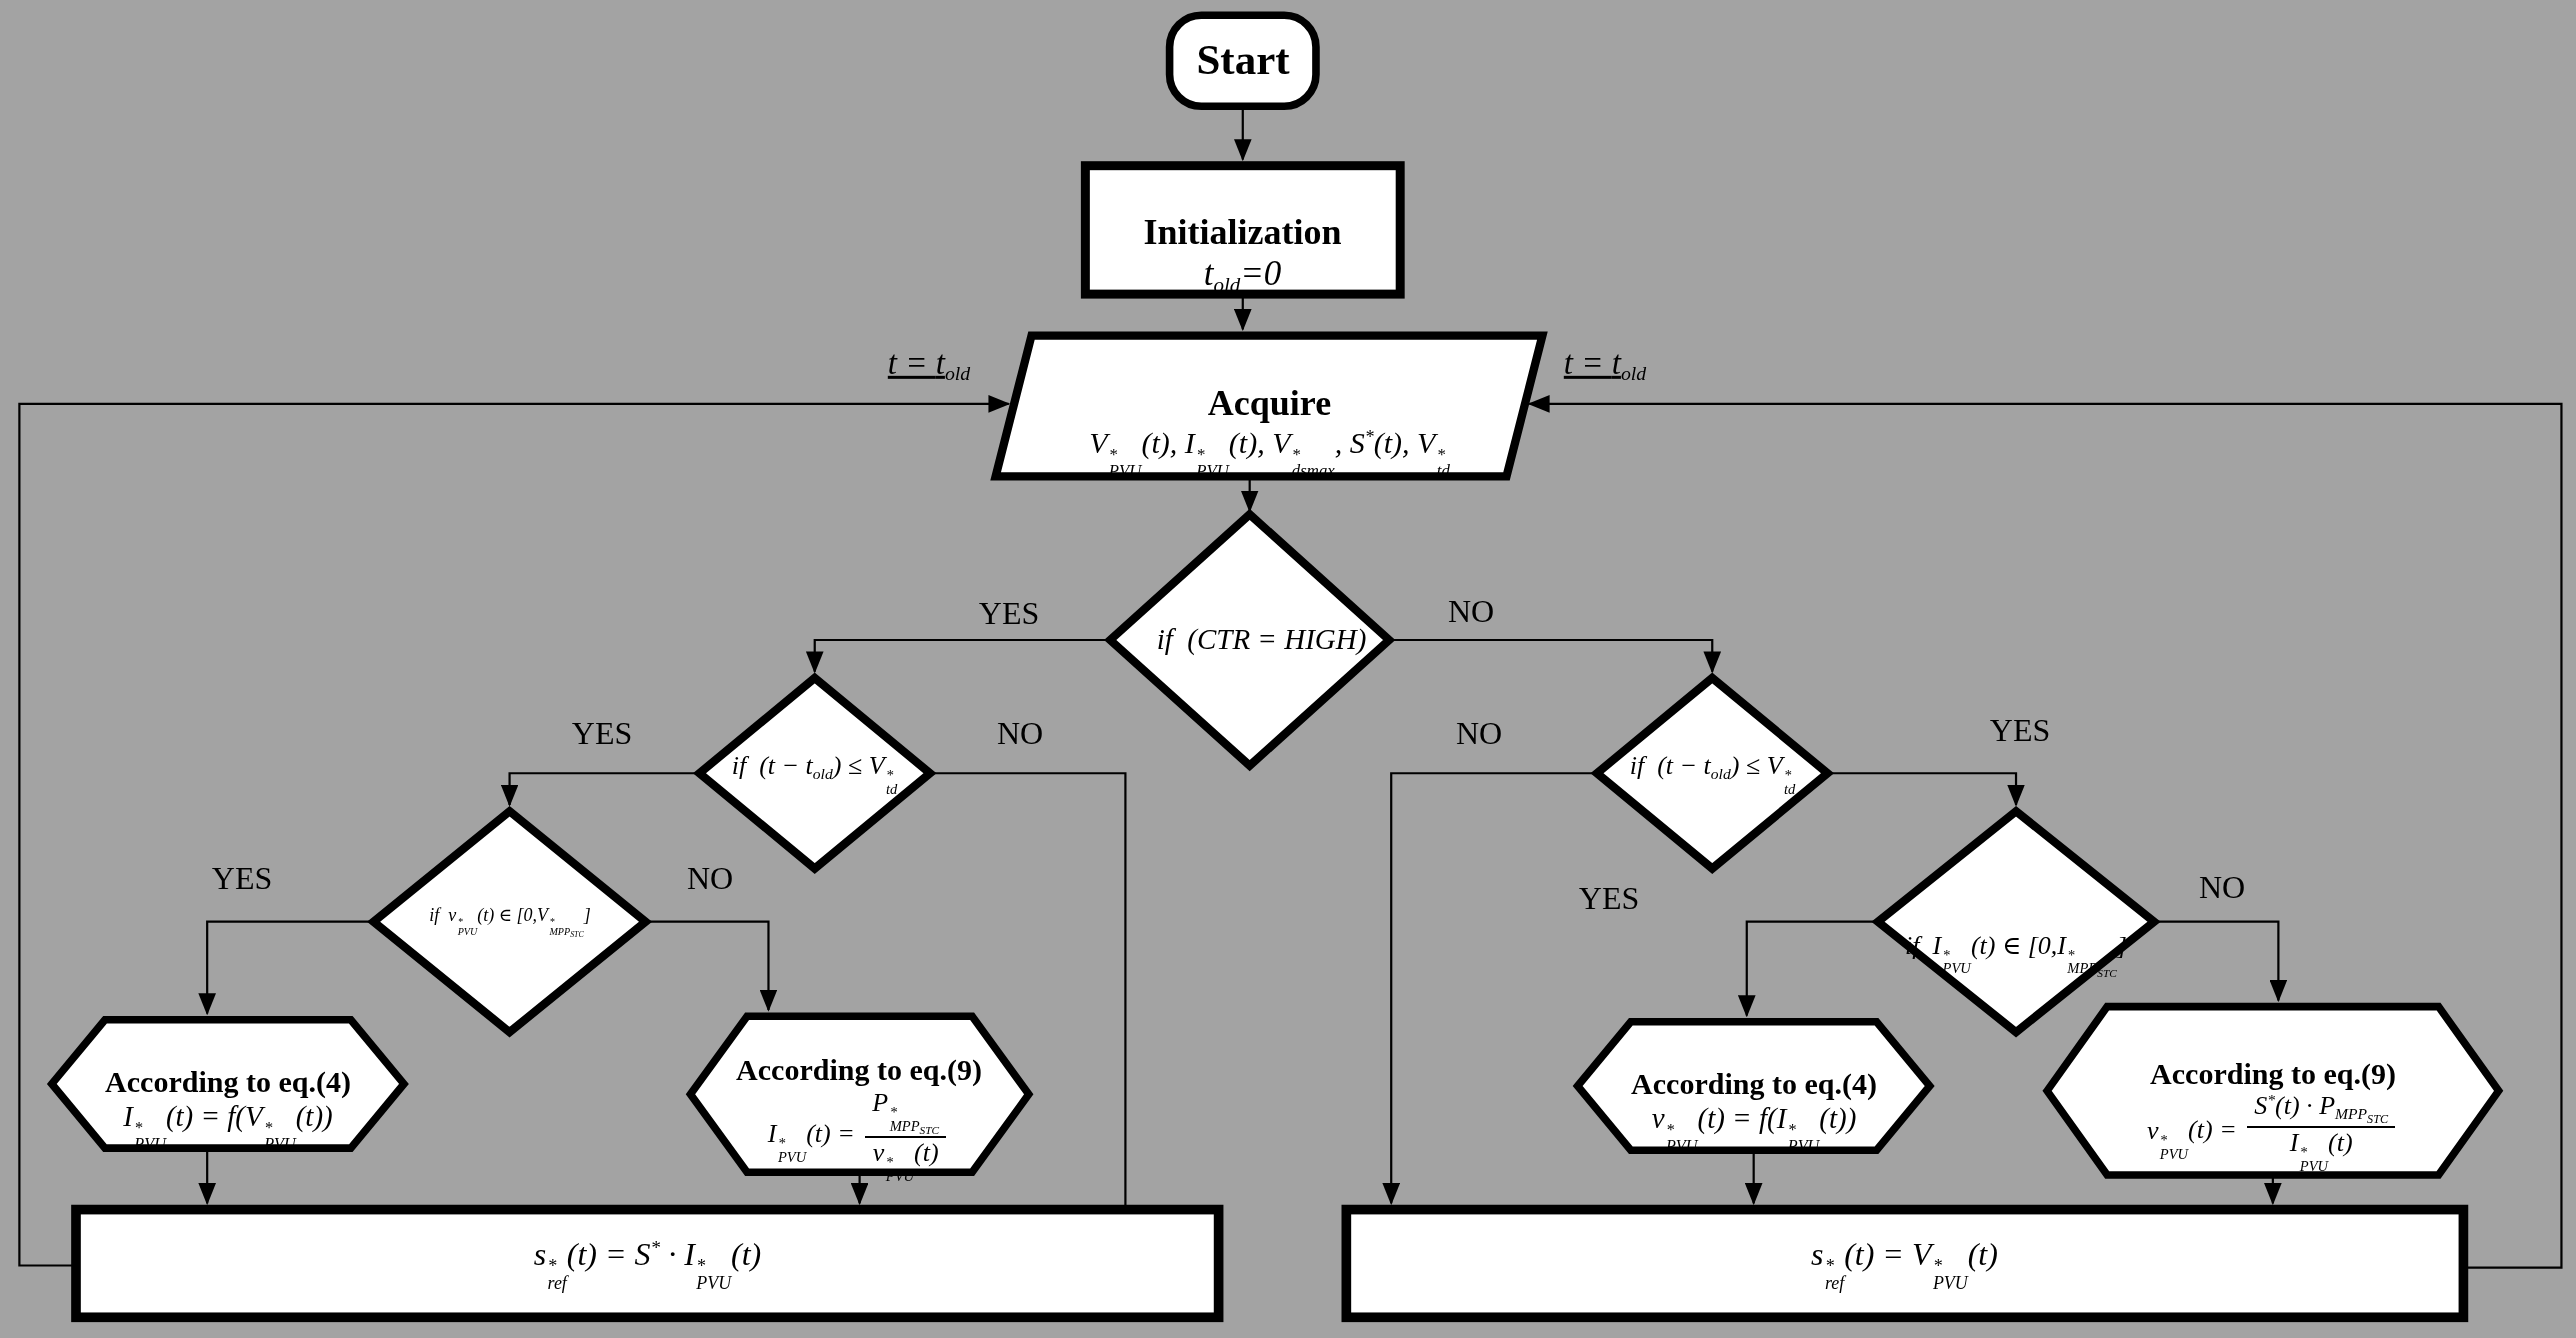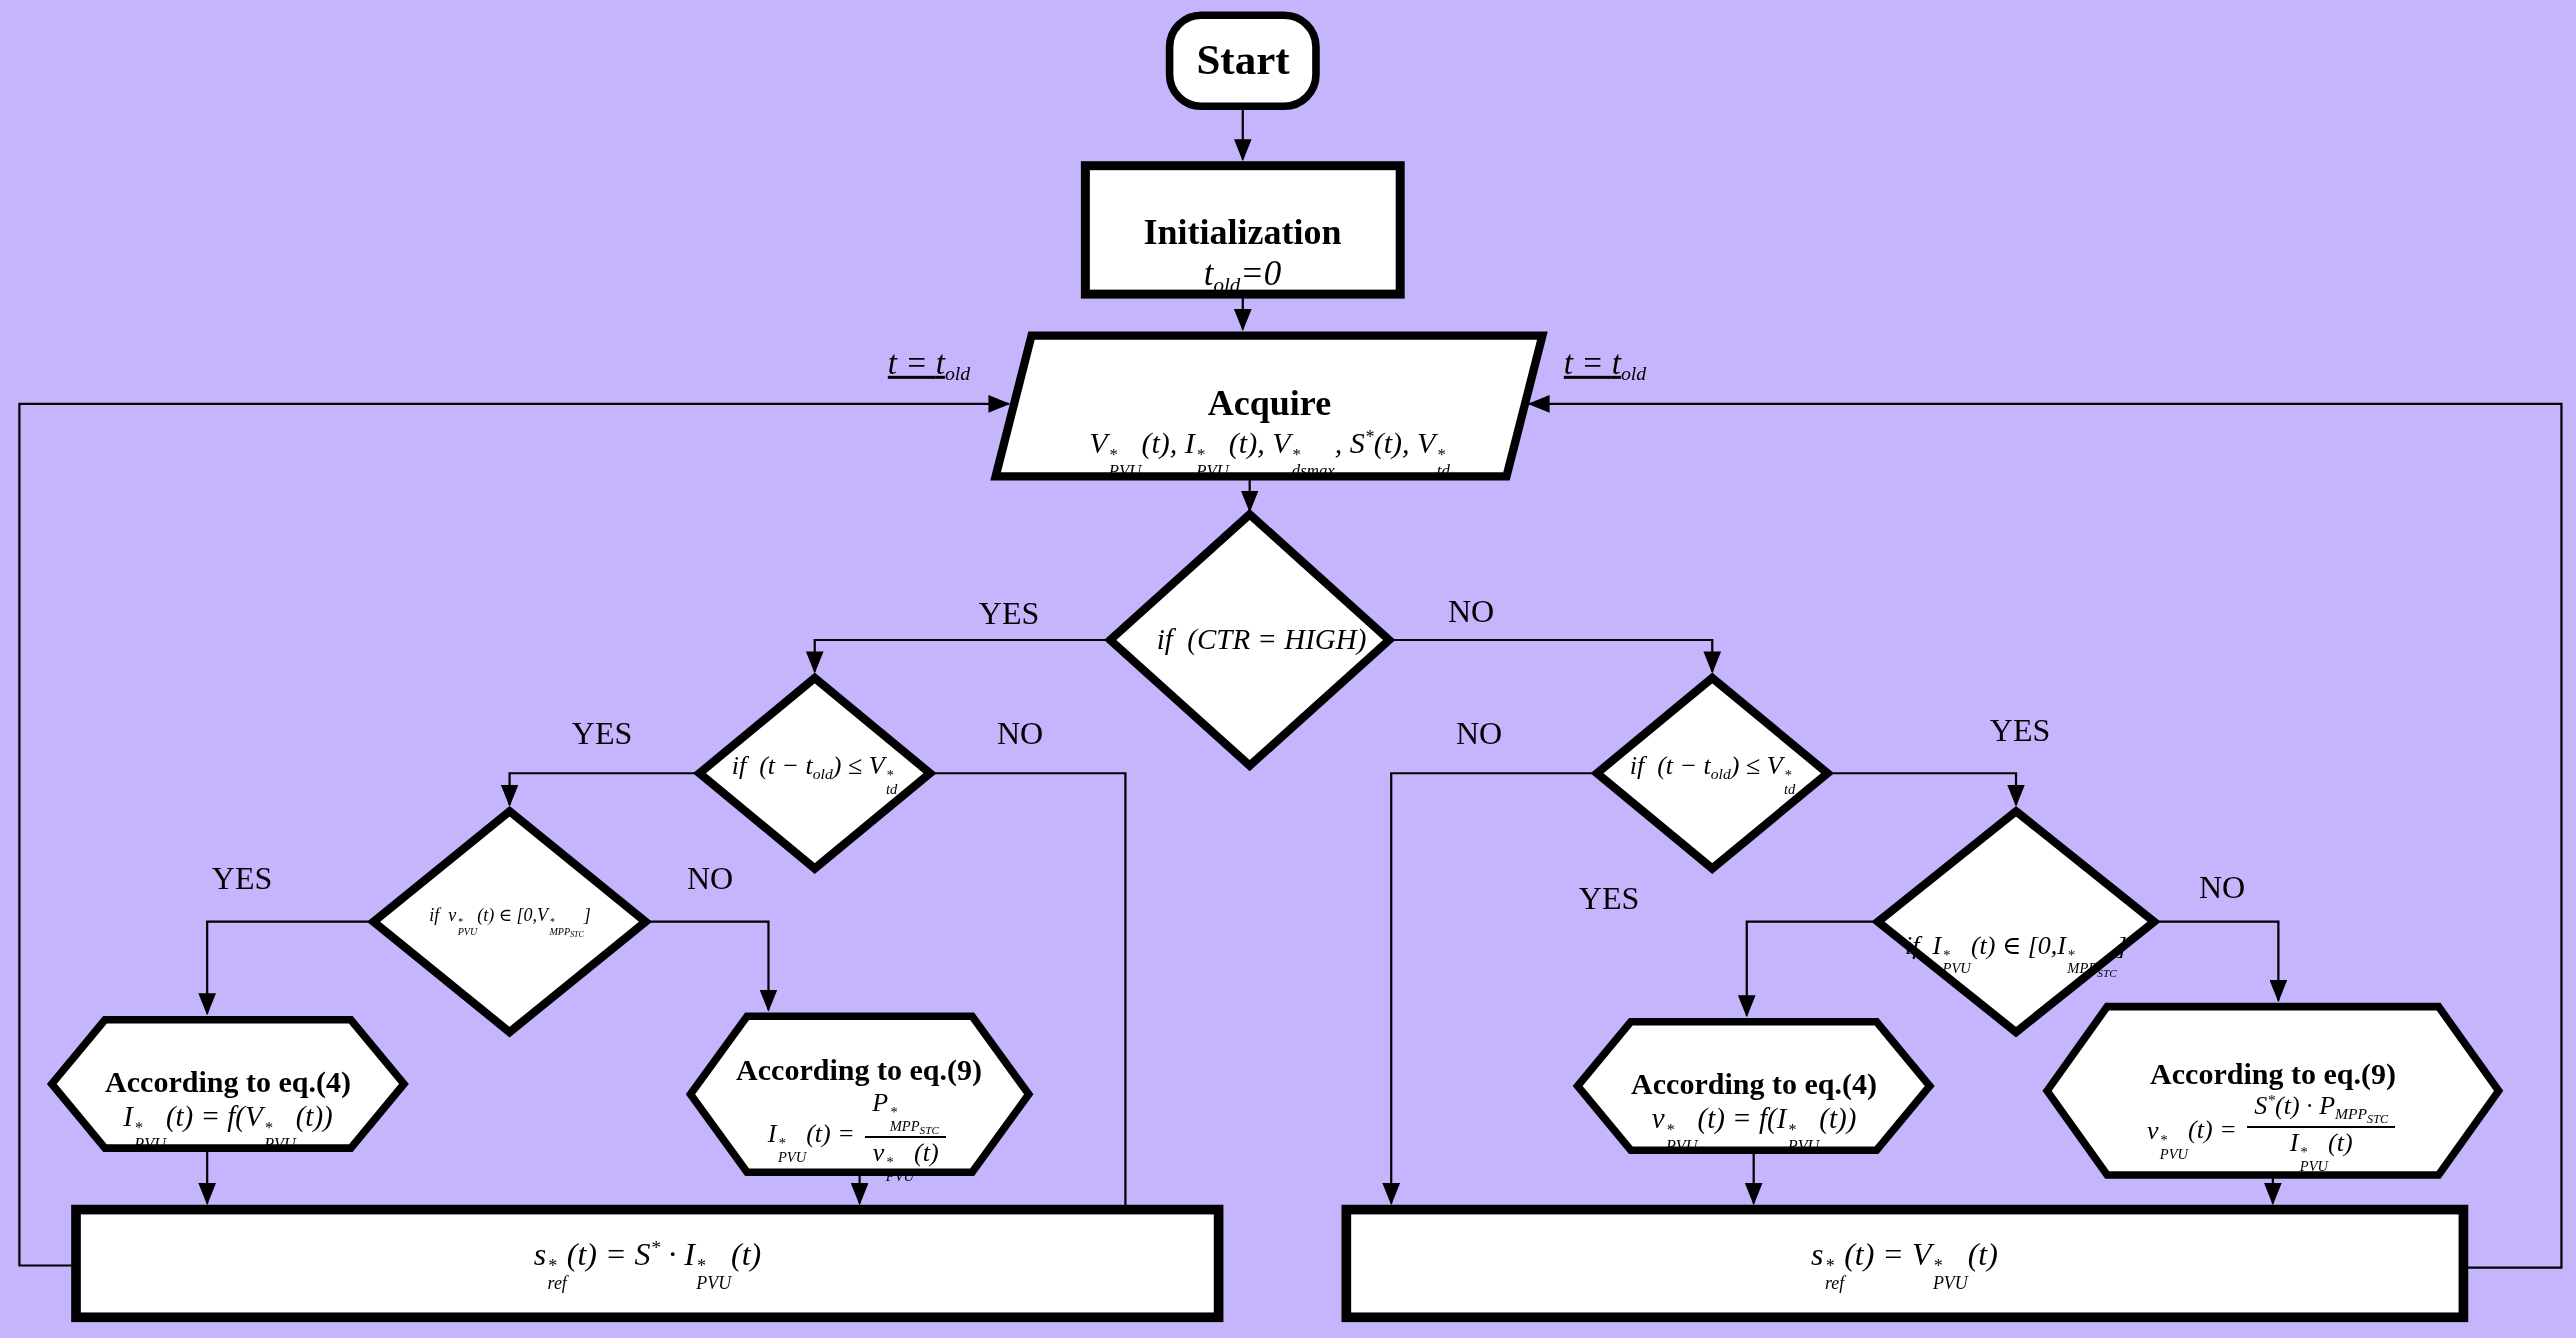--- a/index.html
+++ b/index.html
@@ -1,17 +1,17 @@
 <!DOCTYPE html>
 <html style="font-size:11px"><head>
 <meta charset="utf-8">
 <style>
   html,body{margin:0;padding:0;background:#ffffff;}
   body{font-family:"Liberation Serif","DejaVu Serif",serif;color:#000;}
-  .canvas{position:relative;width:2576px;height:1338px;background:#c4b5fd;overflow:hidden;}
+  .canvas{position:relative;width:2576px;height:1338px;background:#a3a3a3;overflow:hidden;}
   svg.wires{position:absolute;left:0;top:0;width:2576px;height:1338px;}
   .shape{fill:#ffffff;stroke:#000000;}
   .wire{fill:none;stroke:#000000;stroke-width:3.2px;}
   .node{position:absolute;display:flex;flex-direction:column;align-items:center;justify-content:center;
         text-align:center;line-height:1.18;}
   .node .ttl{font-weight:bold;white-space:nowrap;margin-top:48px;}
   .node .eq{font-style:italic;white-space:nowrap;}
   .elabel{position:absolute;transform:translate(-50%,-50%);font-weight:normal;font-size:32px;white-space:nowrap;}
   .tlabel{position:absolute;transform:translate(-50%,-50%);font-style:italic;font-size:33px;white-space:nowrap;text-decoration:underline;}
   

